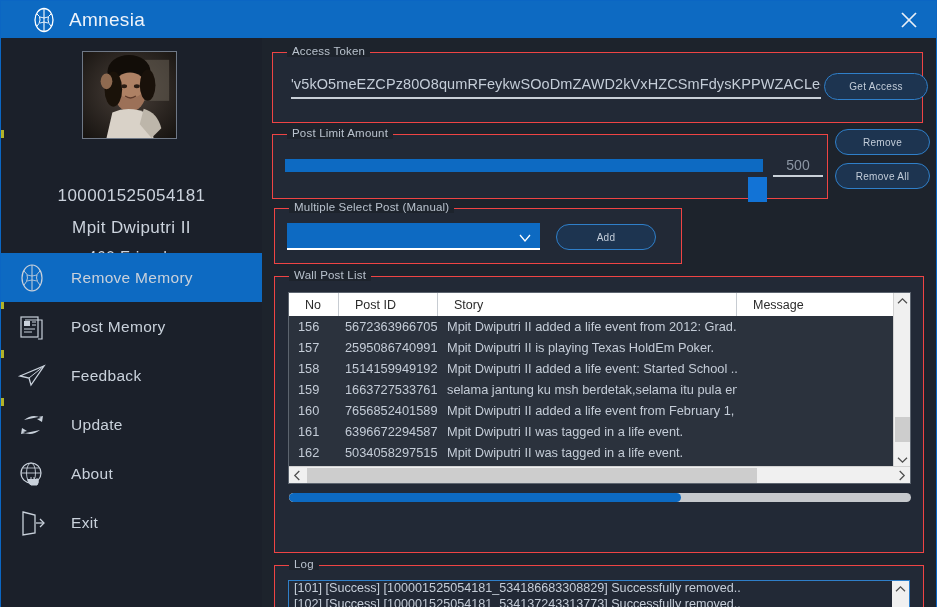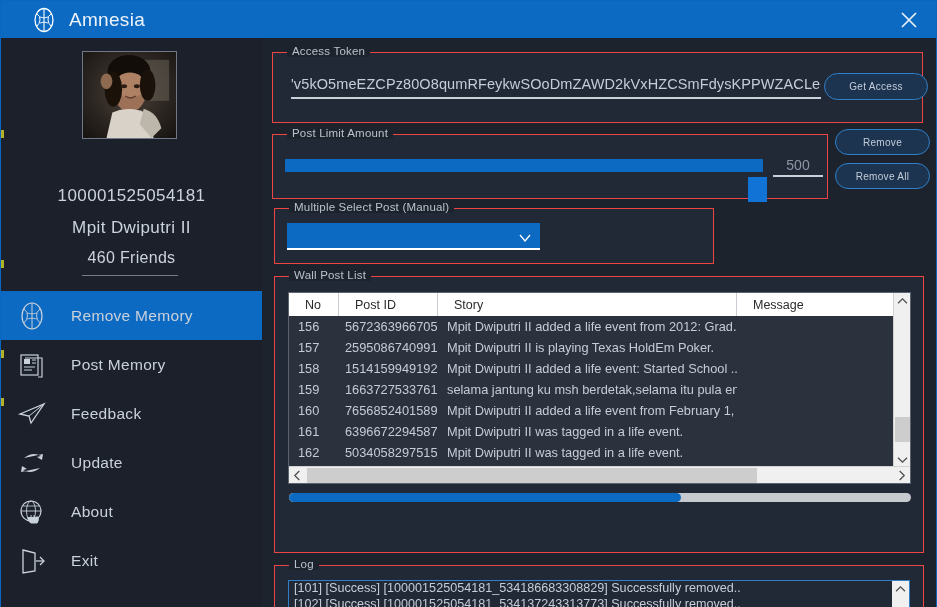--- a/index.html
+++ b/index.html
@@ -61,21 +61,20 @@
   #profile-sep {
     position: absolute; left: 81px; top: 237px;
     width: 96px; height: 1px; background: #727b88;
   }
 
   .nav-item {
     position: absolute; left: 0;
     width: 261px; height: 49px;
     display: flex; align-items: center;
     cursor: pointer;
-    margin-top: 38px;
   }
   .nav-item.active { background: #0d6ac2; }
   .nav-icon {
     width: 34px; height: 34px;
     margin-left: 14px;
     display: flex; align-items: center; justify-content: center;
     flex: none;
   }
   .nav-label {
     margin-left: 22px;
@@ -158,21 +157,21 @@
     color: #8b95a3;
     font-family: "Liberation Sans", sans-serif;
     font-size: 14px;
     text-align: center;
     outline: none;
   }
   #btn-remove     { left: 573px; top: 91px; width: 95px; height: 26px; }
   #btn-remove-all { left: 573px; top: 125px; width: 95px; height: 26px; }
 
   
-  #grp-select { left: 12px; top: 170px; width: 440px; height: 56px; }
+  #grp-select { left: 12px; top: 170px; width: 408px; height: 56px; }
   #select-wrap {
     position: absolute; left: 12px; top: 14px;
     width: 253px; height: 27px;
     background: #0d6ac2;
     border-bottom: 2px solid #ffffff;
     cursor: pointer;
   }
   #select-chevron {
     position: absolute; right: 8px; top: 7px;
     width: 14px; height: 12px;
@@ -461,20 +460,21 @@
     <div class="group" id="grp-select">
       <span class="group-title">Multiple Select Post (Manual)</span>
       <div id="select-wrap">
         <span id="select-value"></span>
         <span id="select-chevron">
           <svg viewBox="0 0 14 12" width="14" height="12">
             <path d="M2 3 L7 9 L12 3" fill="none" stroke="#ffffff" stroke-width="1.3"></path>
           </svg>
         </span>
       </div>
+      <button class="pill-btn" id="btn-add">Add</button>
     </div>
 
     <div class="group" id="grp-wall">
       <span class="group-title">Wall Post List</span>
 
       <div id="table-outer">
         <div id="table-head">
           <div class="th c0">No</div>
           <div class="th c1">Post ID</div>
           <div class="th c2">Story</div>

